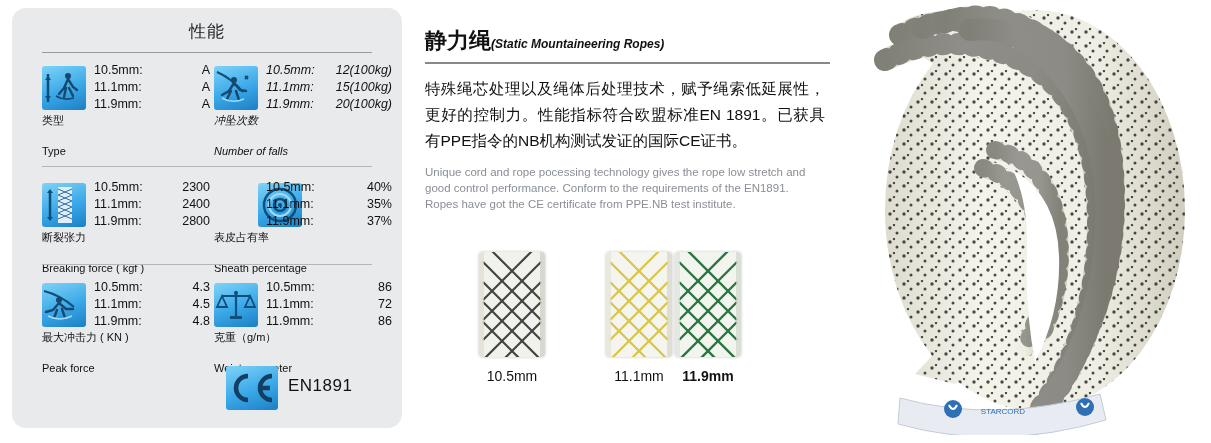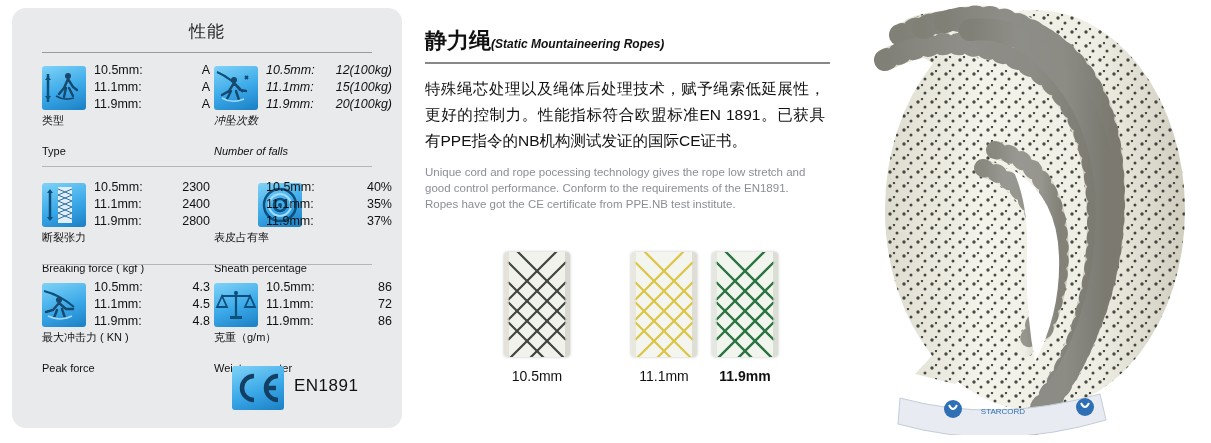--- a/index.html
+++ b/index.html
@@ -36,21 +36,21 @@
   .rows .lbl{display:inline-block;width:54px;}
   .rows .val{display:inline-block;text-align:right;}
   .cap{
     position:absolute;top:48px;left:0;font-size:11px;color:#111;line-height:13px;white-space:nowrap;
   }
   .cap .en{display:block;margin-top:18px;}
   .divider{
     position:absolute;height:1px;background:#b4b5b7;
   }
   
-  #ce-block{position:absolute;left:220px;top:358px;}
+  #ce-block{position:absolute;left:214px;top:358px;}
   #ce-box{
     width:52px;height:44px;border-radius:3px;
     background:linear-gradient(160deg,#7fd3f7 0%,#3aa8e8 55%,#1b7fc4 100%);
     position:relative;float:left;
   }
   #ce-text{
     position:absolute;left:62px;top:10px;font-size:17px;color:#111;letter-spacing:.5px;
   }
   
   #content{position:absolute;left:425px;top:26px;width:420px;}
@@ -58,21 +58,21 @@
   #headline .en{font-size:12px;font-style:italic;}
   #headline-rule{width:405px;height:2px;background:#888;margin-top:6px;}
   #para-cn{
     margin-top:12px;font-size:15.5px;color:#111;line-height:26px;text-align:justify;width:400px;
   }
   #para-en{
     margin-top:10px;font-size:11.5px;color:#8a8f96;line-height:16px;width:400px;
   }
   
   #swatches{position:absolute;left:479px;top:252px;width:320px;}
-  .sw{position:absolute;top:0;width:66px;margin-left:25px;}
+  .sw{position:absolute;top:0;width:66px;}
   .sw-img{
     width:66px;height:105px;border-radius:4px;position:relative;overflow:hidden;
     background:#f3f3ee;box-shadow:0 0 3px rgba(0,0,0,.25);
   }
   .sw-cap{
     position:absolute;top:116px;width:66px;text-align:center;font-size:14px;color:#111;
   }
   
   #rope-photo{
     position:absolute;left:845px;top:0;width:366px;height:443px;overflow:hidden;background:#a16207;
@@ -261,21 +261,21 @@
         <g stroke="#d9c23d" stroke-width="2.2" fill="none" opacity=".95">
           <path d="M4 -10 L62 48 M4 10 L62 68 M4 30 L62 88 M4 50 L62 108 M4 70 L62 128"></path>
           <path d="M62 -10 L4 48 M62 10 L4 68 M62 30 L4 88 M62 50 L4 108 M62 70 L4 128"></path>
         </g>
         <rect x="0" y="0" width="5" height="105" fill="#e4e2d8" opacity=".7"></rect>
         <rect x="61" y="0" width="5" height="105" fill="#d6d4c9" opacity=".7"></rect>
       </svg>
     </div>
     <div class="sw-cap">11.1mm</div>
   </div>
-  <div class="sw" style="left:208px;font-weight:bold;">
+  <div class="sw" style="left:196px;font-weight:bold;">
     <div class="sw-img">
       <svg width="66" height="105" viewBox="0 0 66 105">
         <rect width="66" height="105" fill="#f2f4ee"></rect>
         <g stroke="#1f6e37" stroke-width="2.4" fill="none" opacity=".95">
           <path d="M4 -10 L62 48 M4 10 L62 68 M4 30 L62 88 M4 50 L62 108 M4 70 L62 128"></path>
           <path d="M62 -10 L4 48 M62 10 L4 68 M62 30 L4 88 M62 50 L4 108 M62 70 L4 128"></path>
         </g>
         <rect x="0" y="0" width="5" height="105" fill="#e0e3da" opacity=".7"></rect>
         <rect x="61" y="0" width="5" height="105" fill="#d0d4ca" opacity=".7"></rect>
       </svg>

